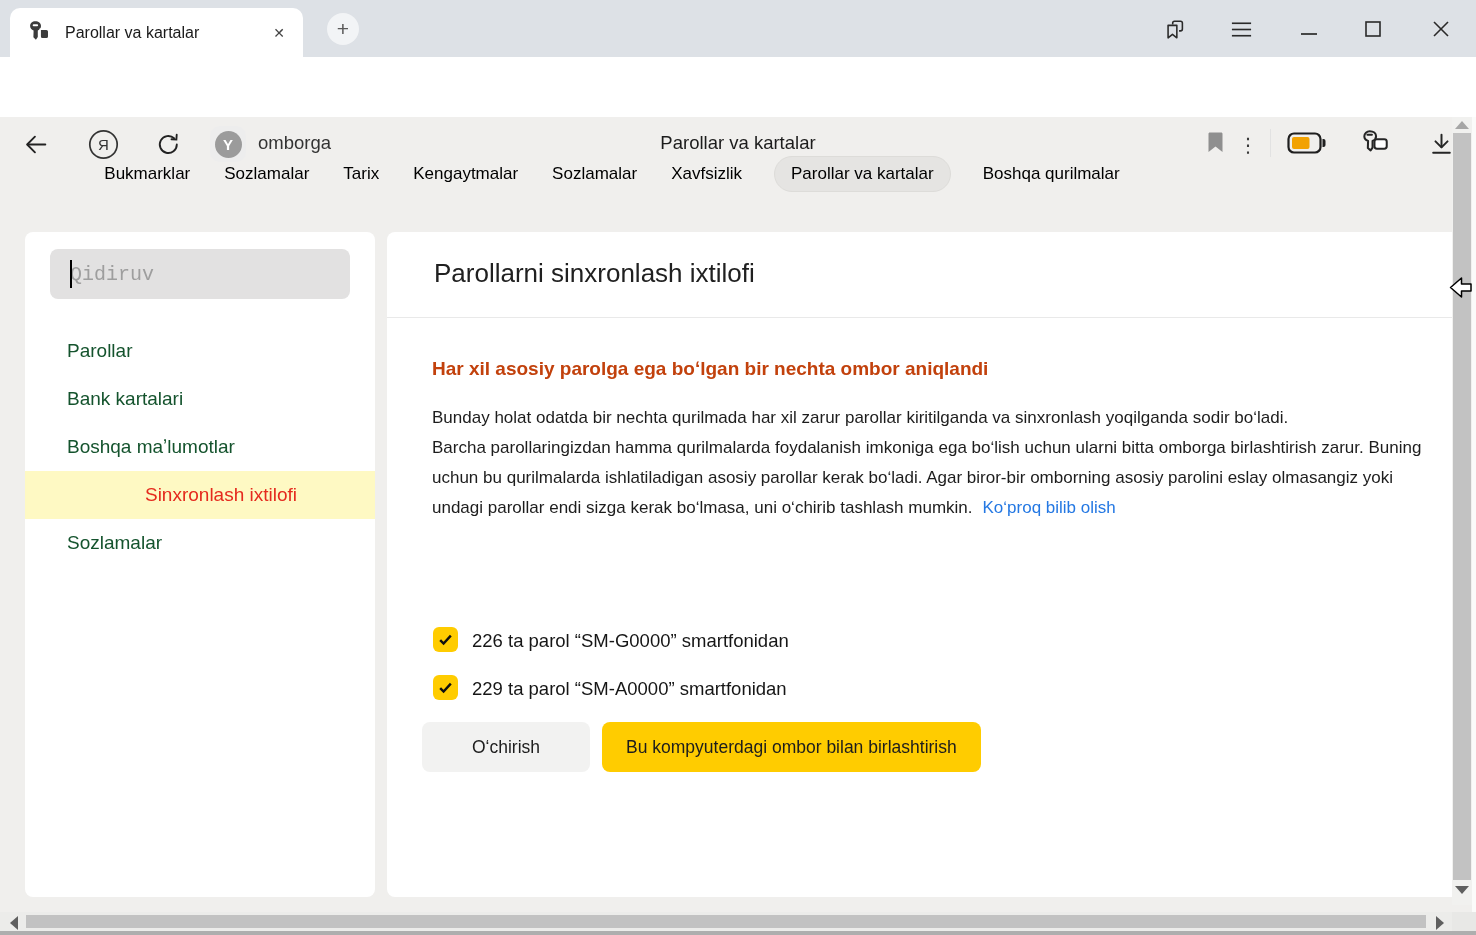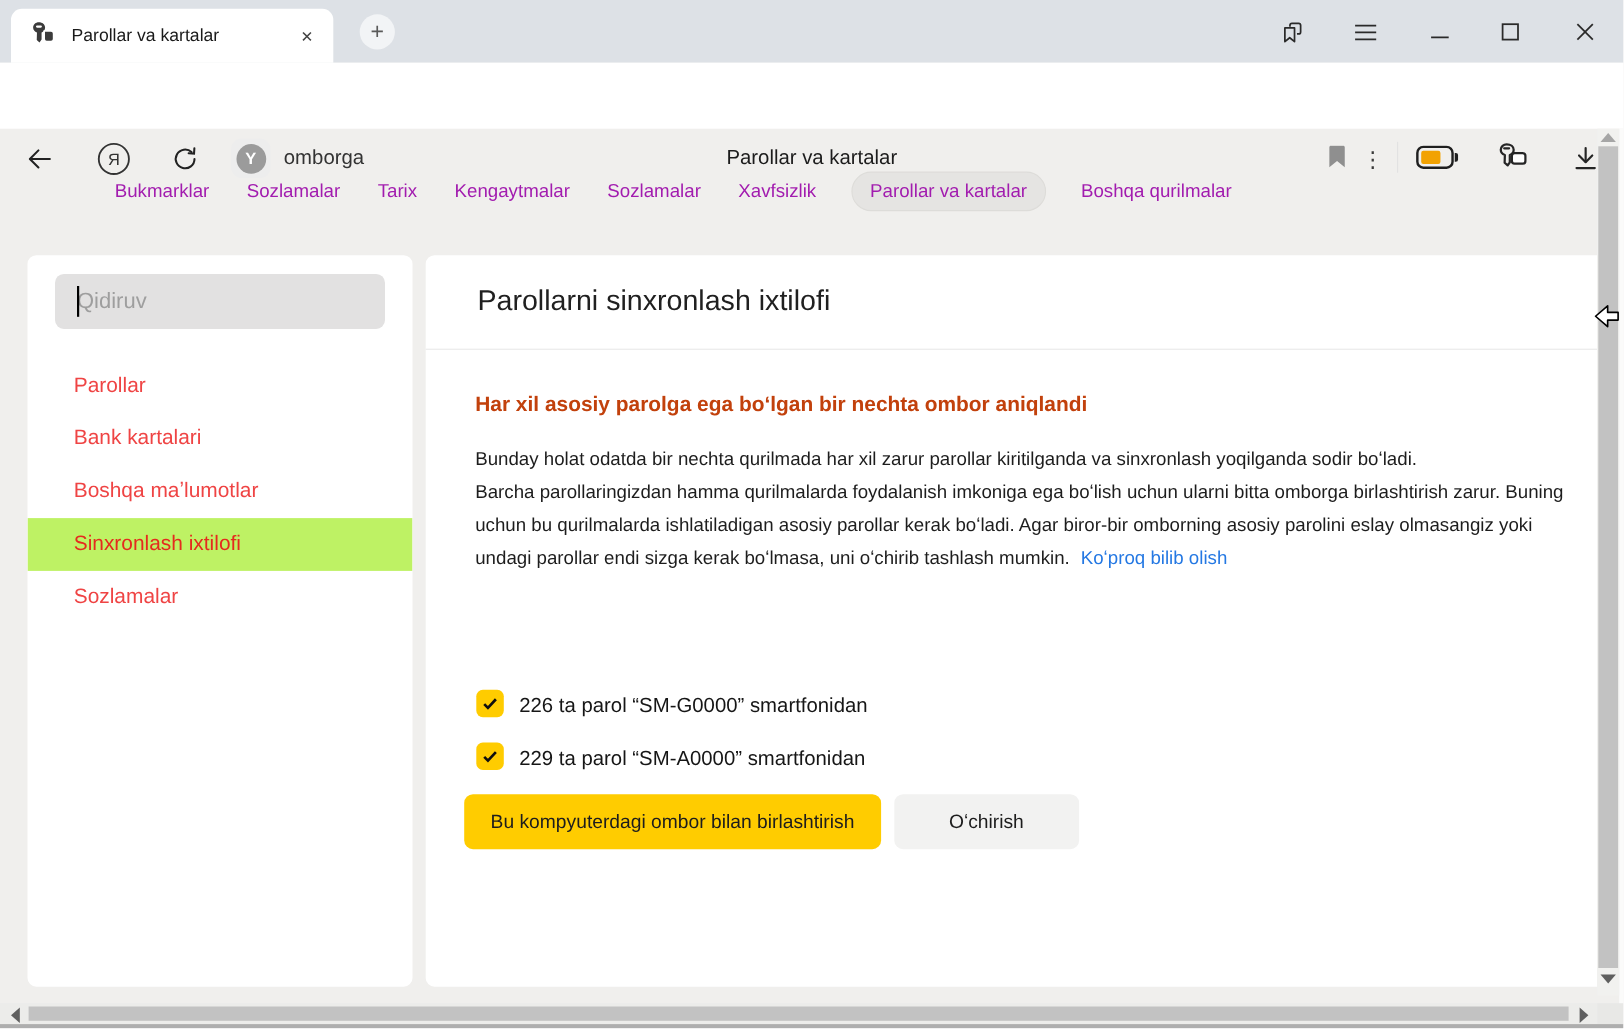--- a/index.html
+++ b/index.html
@@ -26,37 +26,37 @@
   .chip-circle { width:27px; height:27px; border-radius:50%; background:#9b9b9b; color:#fff;
                  font-size:15px; font-weight:bold; display:flex; align-items:center; justify-content:center; }
   .profile-name { position:absolute; left:258px; top:75px; font-size:18.5px; color:#333; }
   .omni-title { position:absolute; left:0; top:75px; width:100%; text-align:center; font-size:18.5px;
                 color:#1c1c1c; pointer-events:none; }
   .tb-divider { position:absolute; left:1270px; top:72px; width:1px; height:28px; background:#e2e2e2; }
   .dots-glyph { font-size:20px; color:#3a3a3a; letter-spacing:0; }
 
   
   .nav { position:absolute; left:0; top:155px; width:1224px; height:38px; display:flex;
-         justify-content:center; align-items:center; gap:30px; font-size:17px; color:#a21caf; }
+         justify-content:center; align-items:center; gap:30px; font-size:17px; color:#000000; }
   .nav-item { padding:7px 2px; white-space:nowrap; cursor:default; }
   .nav-item.active { background:#e5e4e2; border:1px solid #dddcd9; border-radius:19px; padding:7px 16px; }
 
   
   .sidebar { position:absolute; left:25px; top:232px; width:350px; height:665px; background:#fff;
              border-radius:8px; overflow:hidden; }
   .search-wrap { position:absolute; left:25px; top:17px; width:300px; height:50px; }
   .search-input { width:100%; height:100%; background:#e2e1e1; border:none; border-radius:8px;
                   padding-left:20px; font-size:20px; color:#333; outline:none;
-                  font-family:Liberation Sans, sans-serif; }
+                  font-family:Liberation Mono, monospace; }
   .search-input::placeholder { color:#9e9e9e; }
   .caret { position:absolute; left:20px; top:11px; width:2px; height:28px; background:#000; }
   .side-list { position:absolute; left:0; top:95px; width:100%; list-style:none; }
-  .side-item { height:48px; line-height:48px; padding-left:42px; font-size:19px; color:#ef4444;
+  .side-item { height:48px; line-height:48px; padding-left:42px; font-size:19px; color:#14532d;
                cursor:default; white-space:nowrap; }
-  .side-item.active { background:#bef264; color:#e52a1e; }
+  .side-item.active { background:#fef9c3; color:#e52a1e;text-align:center; }
 
   
   .main { position:absolute; left:387px; top:232px; width:1065px; height:665px; background:#fff;
           border-radius:8px 0 0 8px; }
   .page-title { position:absolute; left:47px; top:26px; font-size:26px; font-weight:400; color:#202020; }
   .main-divider { position:absolute; left:0; top:85px; width:100%; height:1px; background:#e9e9e9; }
   .section-heading { position:absolute; left:45px; top:126px; font-size:19px; font-weight:bold; color:#c2410c; }
   .body-text { position:absolute; left:45px; top:171px; width:1014px; font-size:17px; line-height:30px; color:#1d1d1d; }
   .learn-more { color:#2478e3; margin-left:10px; cursor:pointer; white-space:nowrap; }
   .cb-row { position:absolute; left:46px; height:28px; display:flex; align-items:flex-end; gap:14px; }
@@ -239,22 +239,22 @@
     <div class="cb-row r2">
       <span class="checkbox">
         <svg width="17" height="17" viewBox="0 0 24 24" fill="none" stroke="#0f0f0f" stroke-width="3.4">
           <path d="M4.5 12.8l4.8 4.9L19.5 6.6"></path>
         </svg>
       </span>
       <span class="cb-label">229 ta parol “SM-A0000” smartfonidan</span>
     </div>
 
     <div class="btn-row">
+      <button class="btn btn-secondary">Oʻchirish</button>
       <button class="btn btn-primary">Bu kompyuterdagi ombor bilan birlashtirish</button>
-      <button class="btn btn-secondary">Oʻchirish</button>
     </div>
   </div>
 
   <div class="vedge"></div>
   <div class="vtrack"></div>
   <div class="vthumb"></div>
   <div class="arr arr-up"></div>
   <div class="arr arr-down"></div>
   <div class="htrack"></div>
   <div class="hthumb"></div>

